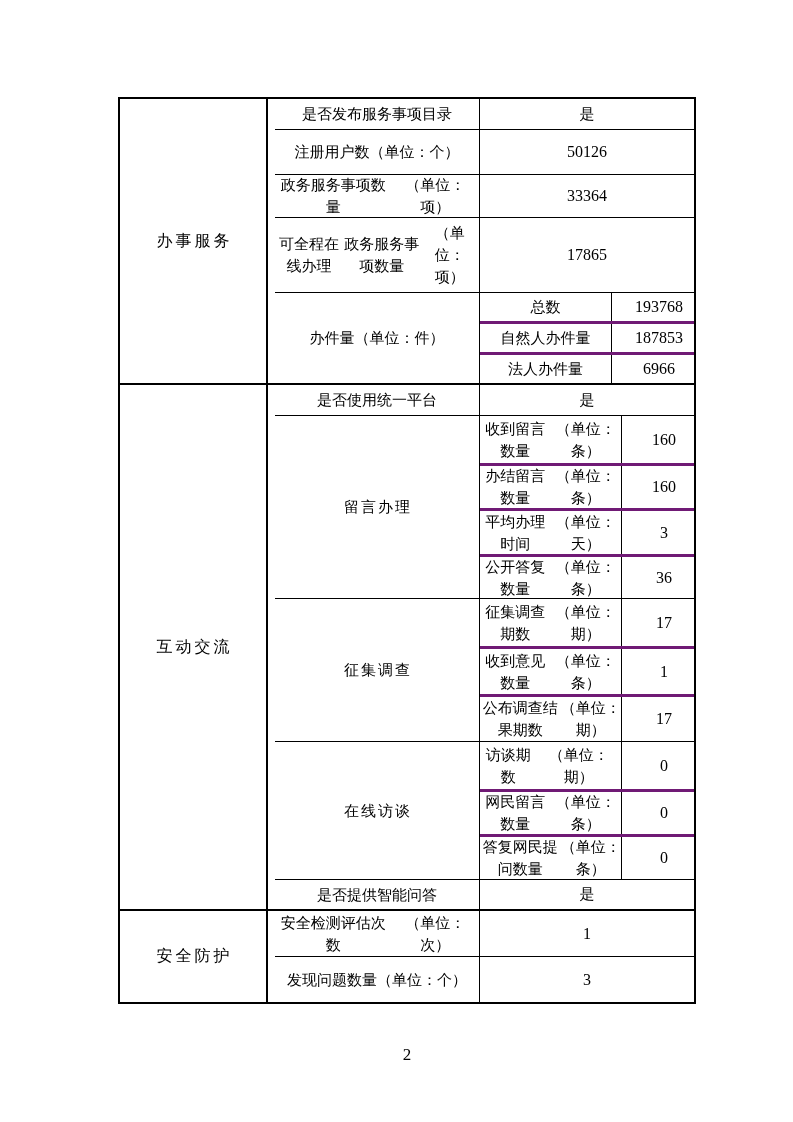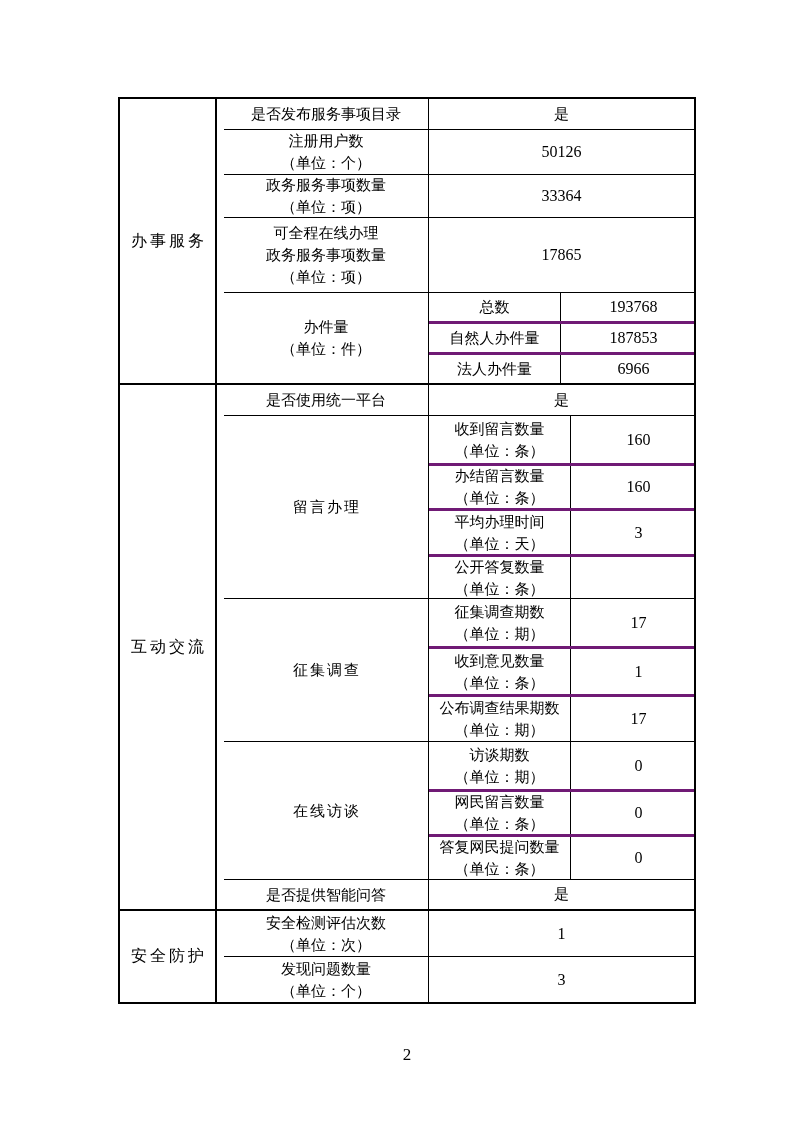--- a/index.html
+++ b/index.html
@@ -5,25 +5,25 @@
   html,body { margin:0; padding:0; }
   body {
     width:793px; height:1122px; background:#ffffff; position:relative;
     font-family:"Liberation Serif","DejaVu Serif",serif; color:#000;
   }
   .doc-table {
     position:absolute; left:118px; top:97px; width:578px;
     box-sizing:border-box; border:2px solid #000; background:#fff;
   }
   .cell { display:flex; align-items:center; justify-content:center; text-align:center; box-sizing:border-box; }
-  .col { flex-direction:column; }
+  .col { }
   .sec { display:flex; }
   .sec.bt { border-top:2px solid #000; }
   .sec-title {
-    width:97px; border-right:2px solid #000; font-size:16px;
+    width:148px; border-right:2px solid #000; font-size:16px;
     letter-spacing:3px; text-indent:3px;
   }
   .sec-body { flex:1; display:flex; flex-direction:column;margin-left:7px; }
   .row { display:flex; box-sizing:border-box; }
   .row.bt { border-top:1px solid #000; }
   .lbl { width:205px; border-right:1px solid #000; font-size:15px; line-height:22px; }
   .val { flex:1; font-size:16px; }
   .cjk-val { font-size:15px; }
   .grp-lbl { font-size:15px; line-height:22px; letter-spacing:2px; text-indent:2px; }
   .subcol { flex:1; display:flex; flex-direction:column; }
@@ -169,20 +169,23 @@
             </div>
             <div class="cell val">
               <span>3</span>
             </div>
           </div>
           <div class="subrow bt" style="height:44px">
             <div class="cell col sublbl">
               <div>公开答复数量</div>
               <div>（单位：条）</div>
             </div>
+            <div class="cell val">
+              <span>36</span>
+            </div>
           </div>
         </div>
       </div>
 
       <div class="row bt s2">
         <div class="cell lbl grp-lbl">
           <span>征集调查</span>
         </div>
         <div class="subcol">
           <div class="subrow" style="height:47px">

